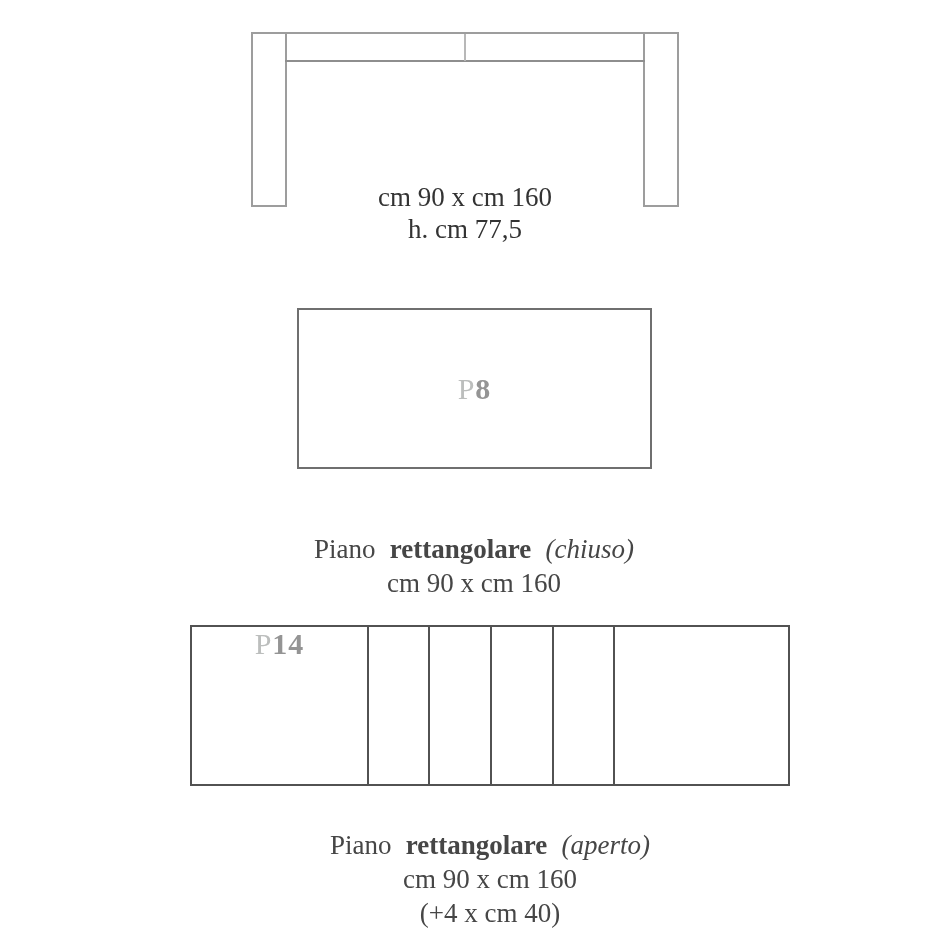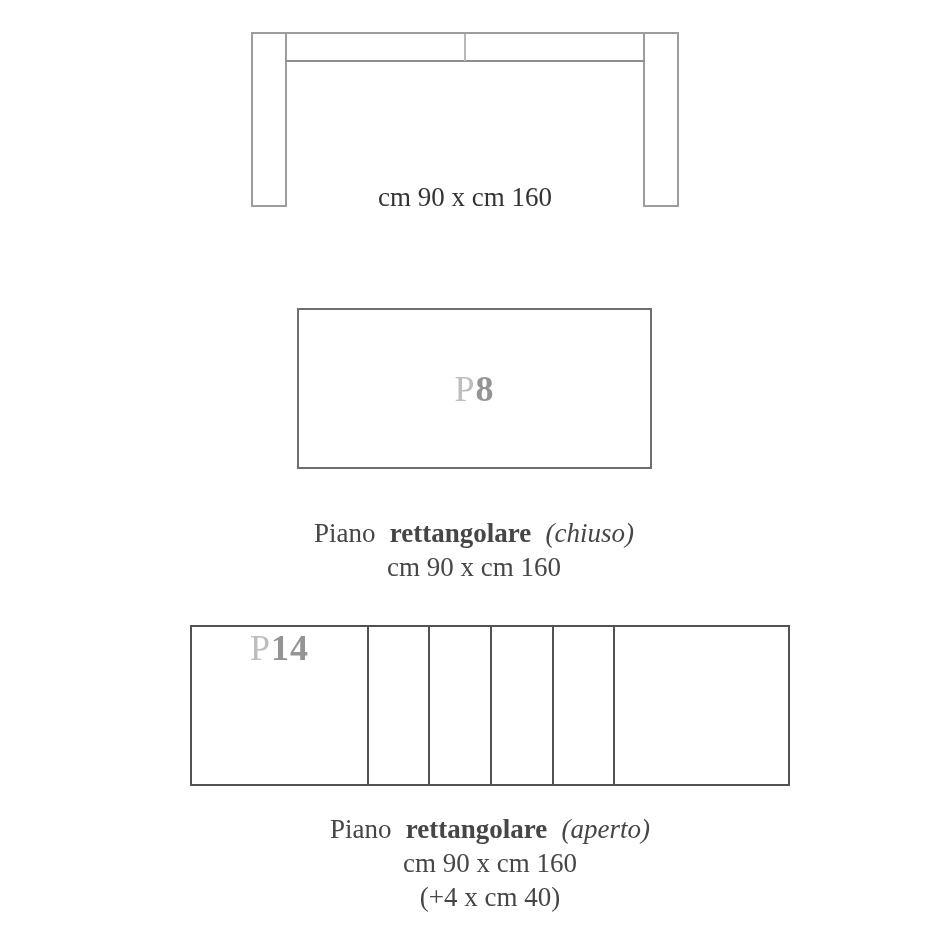--- a/index.html
+++ b/index.html
@@ -31,25 +31,25 @@
   .fv-leg-right{right:0;}
   .fv-apron-line{left:34px;right:34px;top:28px;height:2px;background:#8e8e8e;}
   .fv-apron-divider{left:213px;top:2px;width:2px;height:27px;background:var(--c-drawing-lighter);}
   
   .front-dims{left:165px;top:181px;width:600px;text-align:center;
     font-size:27px;line-height:32px;color:var(--c-text-dark);}
   
   .closed-top{left:297px;top:308px;width:355px;height:161px;
     border:2px solid var(--c-drawing-medium);box-sizing:border-box;
     display:flex;align-items:center;justify-content:center;}
-  .plate-label{font-size:36px;letter-spacing:1px;}
+  .plate-label{font-size:30px;letter-spacing:1px;}
   .plate-label .lp{color:var(--c-label-light);font-weight:400;}
   .plate-label .ln{color:var(--c-label-dark);font-weight:700;}
   
-  .caption{text-align:center;font-size:27px;line-height:34px;color:var(--c-text);}
+  .caption{text-align:center;font-size:27px;line-height:34px;color:var(--c-text);margin-top:16px;}
   .caption-closed{left:174px;top:516px;width:600px;}
   .caption-open{left:190px;top:812px;width:600px;}
   .seg-bold{font-weight:700;}
   .seg-italic{font-style:italic;}
   .seg-gap{margin-left:0.28em;}
   
   .open-top{left:190px;top:625px;width:600px;height:161px;
     border:2px solid var(--c-drawing-dark);box-sizing:border-box;background:var(--c-bg);}
   .ot-divider{top:0;width:2px;height:157px;background:var(--c-drawing-dark);}
   .ot-d1{left:175px;} .ot-d2{left:236px;} .ot-d3{left:298px;} .ot-d4{left:360px;} .ot-d5{left:421px;}
@@ -63,20 +63,21 @@
   <div class="abs front-view">
     <div class="abs fv-top-line"></div>
     <div class="abs fv-leg fv-leg-left"></div>
     <div class="abs fv-leg fv-leg-right"></div>
     <div class="abs fv-apron-line"></div>
     <div class="abs fv-apron-divider"></div>
   </div>
 
   <div class="abs front-dims">
     <div>cm 90 x cm 160</div>
+    <div>h. cm 77,5</div>
   </div>
 
   <div class="abs closed-top">
     <div class="plate-label">
       <span class="lp">P</span><span class="ln">8</span>
     </div>
   </div>
 
   <div class="abs caption caption-closed">
     <div>

